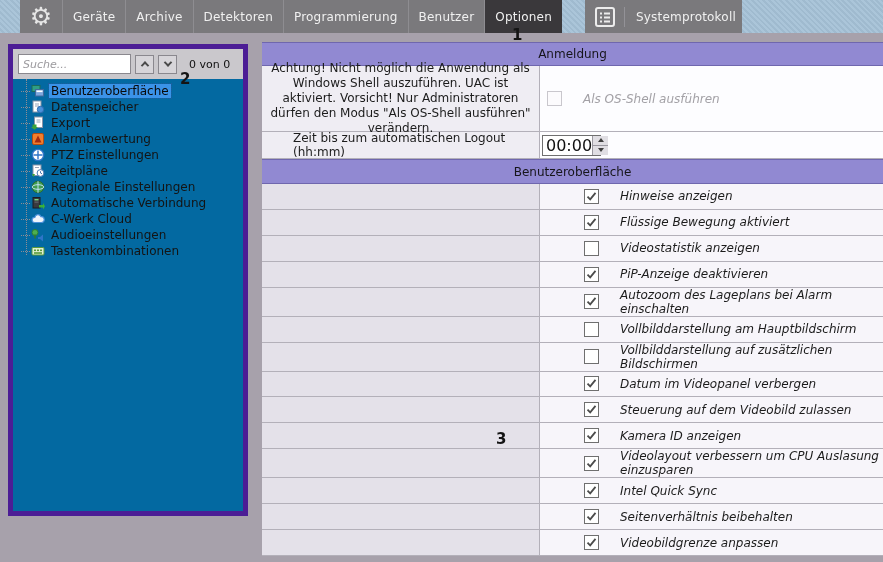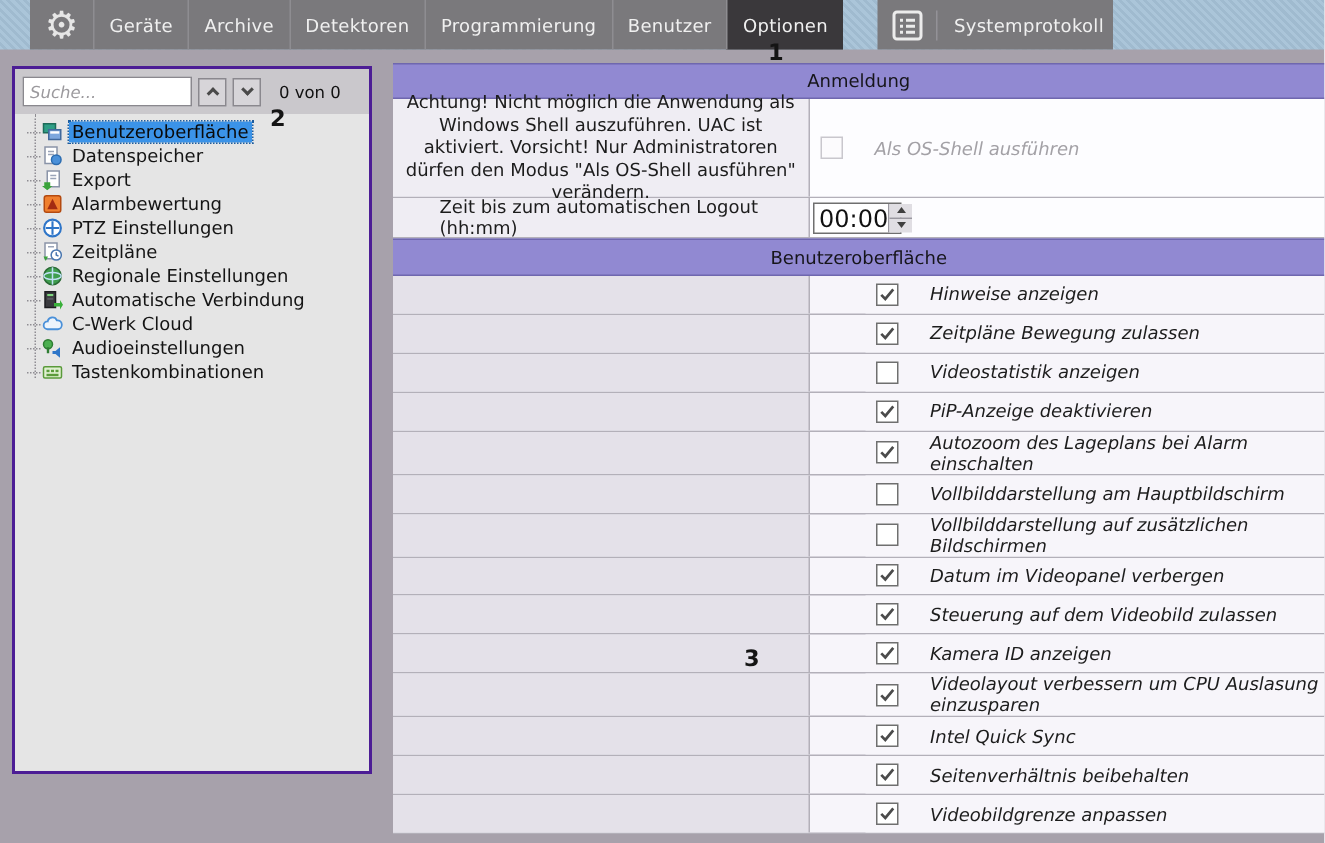--- a/index.html
+++ b/index.html
@@ -24,21 +24,21 @@
   .syslog-label { color:#f0f0f0; font-size:12px; letter-spacing:.2px; margin-left:11px; white-space:nowrap; }
 
   
   .annot { position:absolute; font-weight:bold; font-size:15px; color:#141414; z-index:50; }
   .annot-1 { left:512px; top:26px; }
   .annot-2 { left:180px; top:70px; }
   .annot-3 { left:496px; top:430px; }
 
   
   .sidebar { position:absolute; left:8px; top:44px; width:240px; height:472px;
-             background:#e5e5e5; border:2px solid #4c1d95; }
+             background:#0369a1; border:5px solid #4c1d95; }
   .search-row { height:30px; background:#cac8cc; display:flex; align-items:center; padding:0 5px; }
   .search-input { width:113px; height:20px; border:1px solid #8a888e; background:#fff;
                   font-family:"DejaVu Sans", sans-serif; font-size:11px; padding:0 4px; color:#333; }
   .search-input::placeholder { font-style:italic; color:#9b999d; }
   .nav-btn { width:19px; height:19px; margin-left:4px; background:#d7d5d9; border:1px solid #8a888e;
              display:flex; align-items:center; justify-content:center; cursor:default; }
   .chev { width:6px; height:6px; border-left:2px solid #4a4a4a; border-top:2px solid #4a4a4a; }
   .chev.up   { transform:rotate(45deg) translate(1px,1px); }
   .chev.down { transform:rotate(225deg) translate(1px,1px); }
   .result-count { margin-left:12px; font-size:11px; color:#111; }
@@ -305,21 +305,21 @@
           </div>
         </div>
         <div class="row option-row">
           <div class="cell-left"></div>
           <div class="cell-right">
             <div class="cb checked">
               <svg width="11" height="11" viewBox="0 0 11 11">
                 <path d="M1.5 5.6 L4.2 8.3 L9.5 1.9" stroke="#4b4b4b" stroke-width="1.8" fill="none"></path>
               </svg>
             </div>
-            <span class="cb-label">Zeitpläne Bewegung zulassen</span>
+            <span class="cb-label">Flüssige Bewegung aktiviert</span>
           </div>
         </div>
         <div class="row option-row">
           <div class="cell-left"></div>
           <div class="cell-right">
             <div class="cb"></div>
             <span class="cb-label">Videostatistik anzeigen</span>
           </div>
         </div>
         <div class="row option-row">

